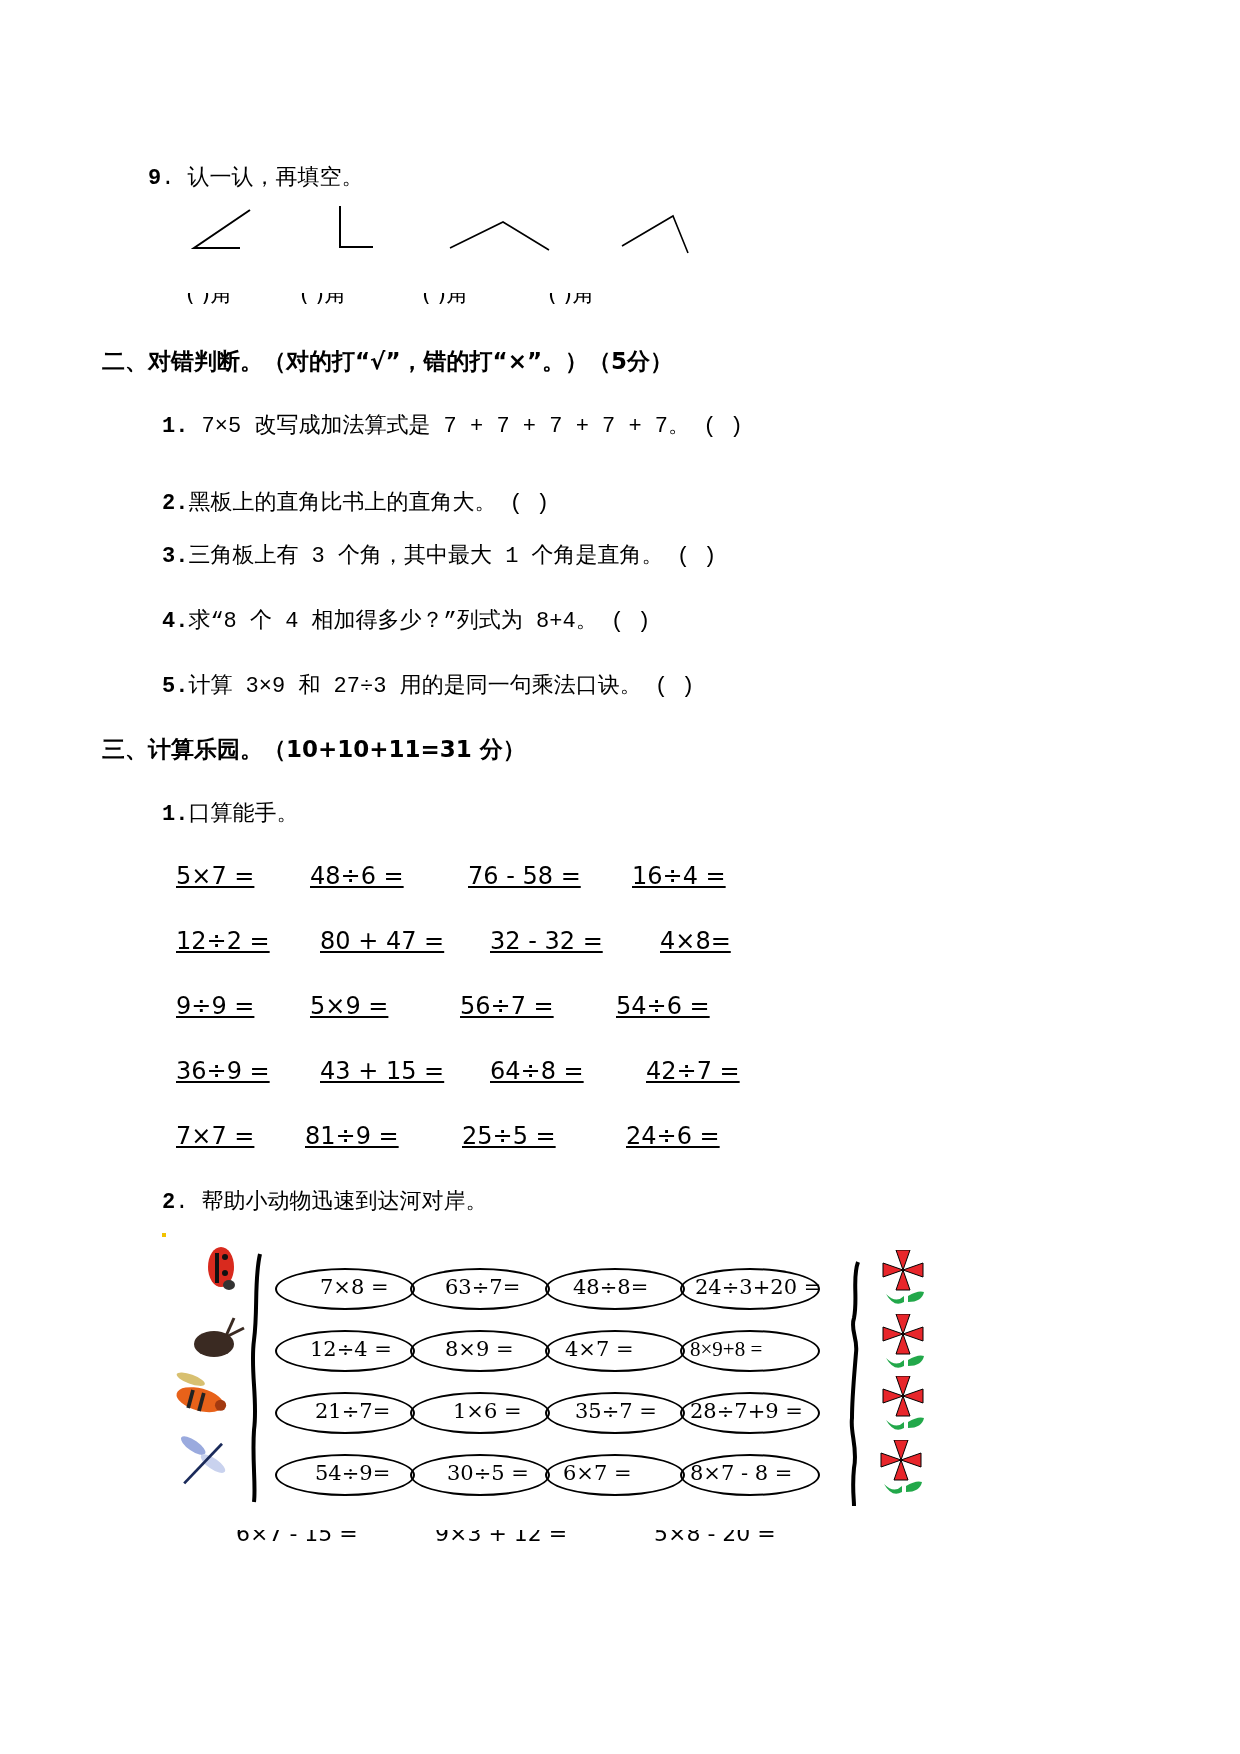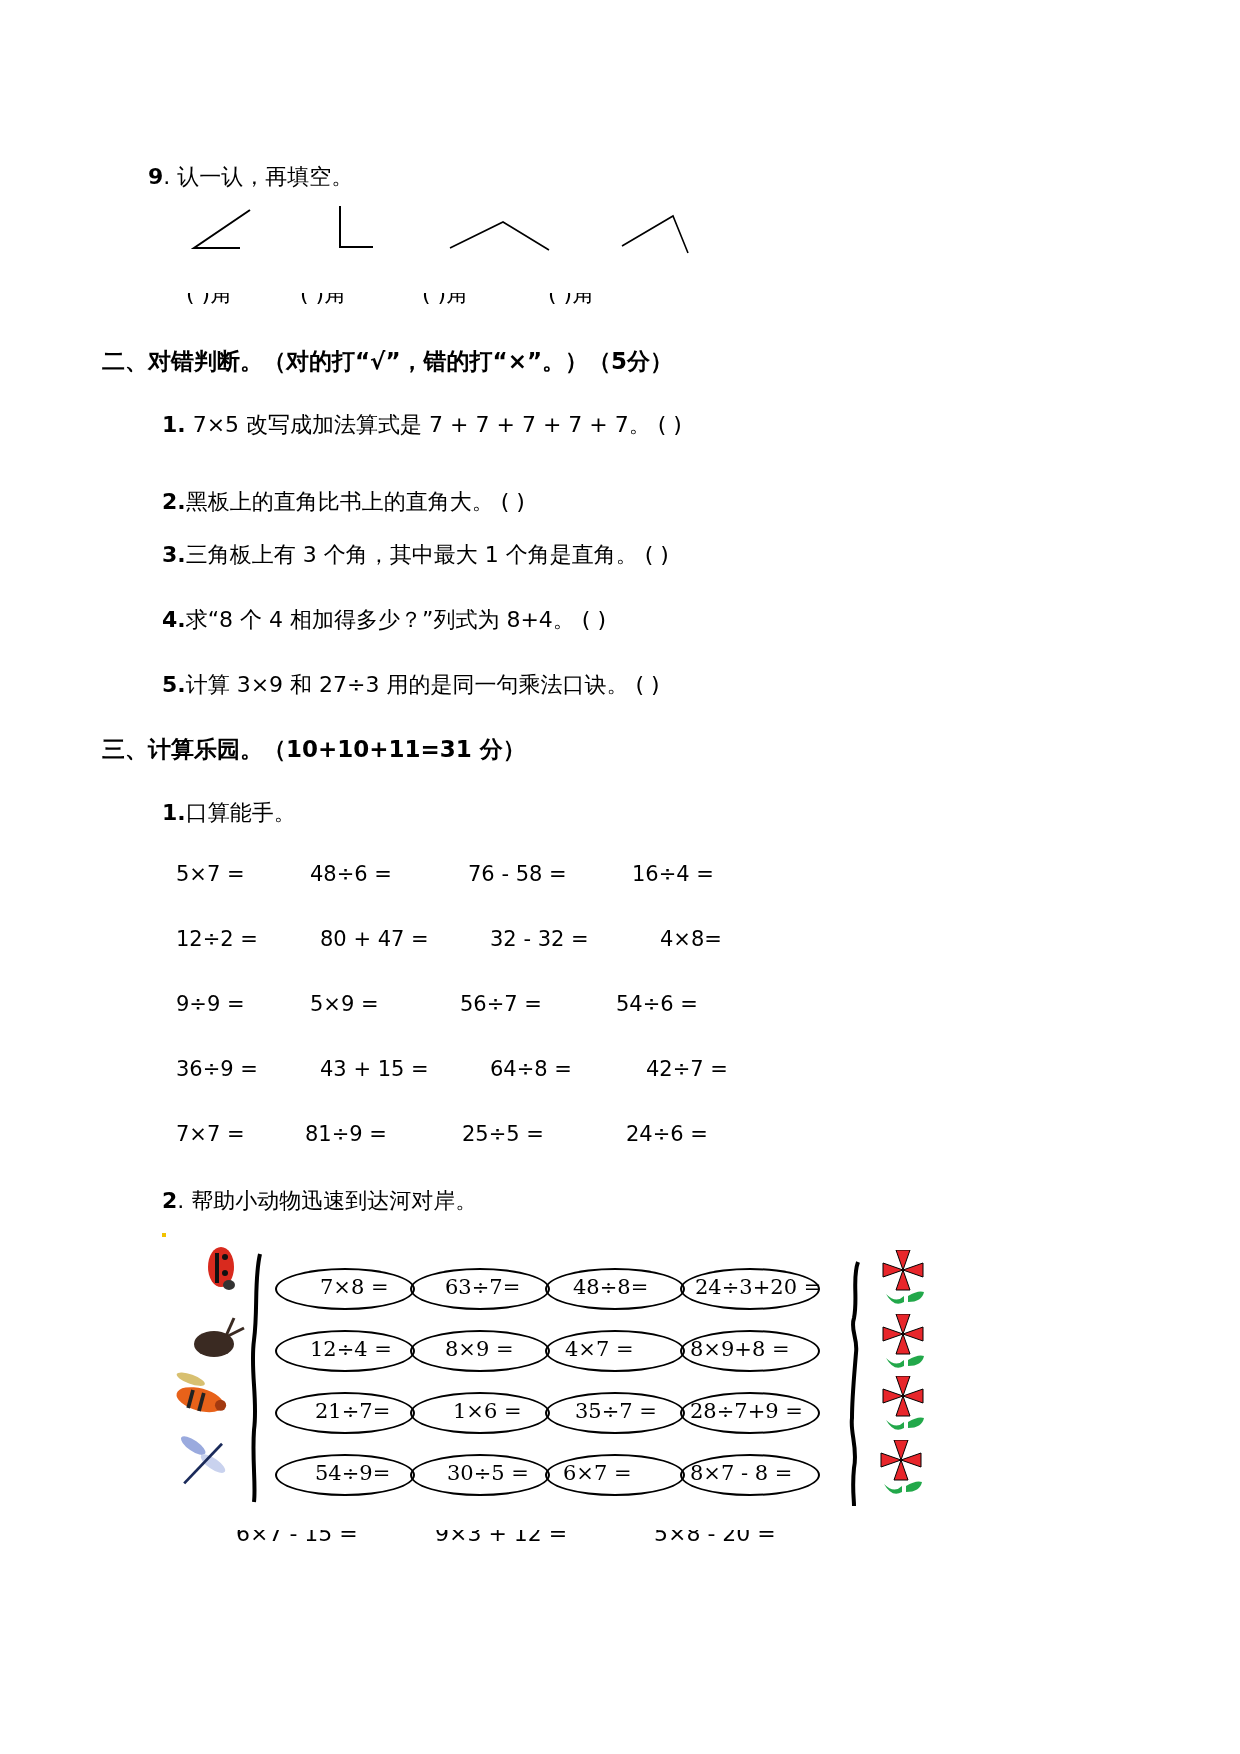--- a/index.html
+++ b/index.html
@@ -1,24 +1,24 @@
 <!DOCTYPE html>
 <html><head>
 <meta charset="utf-8">
 <style>
   html, body { margin: 0; padding: 0; background: #ffffff; }
   body { width: 1240px; height: 1754px; position: relative; overflow: hidden;
          font-family: "DejaVu Sans", sans-serif; color: #000; }
   .abs { position: absolute; white-space: nowrap; }
-  .txt { font-size: 22px; }
+  .txt { font-size: 22px; font-family: Liberation Mono, monospace; }
   .b { font-weight: bold; }
   .heading { font-size: 23px; font-weight: bold; }
   .angle-label { font-size: 22px; height: 12px; overflow: hidden; line-height: 22px; }
   .angle-label span { display: block; margin-top: -10px; }
-  .calc { font-size: 21px; }
+  .calc { font-size: 24px; text-decoration: underline; }
   .oval-row { position: absolute; left: 275px; width: 570px; height: 56px; }
   .oval { position: absolute; top: 6px; width: 140px; height: 42px; border: 2px solid #000;
           border-radius: 50%; box-sizing: border-box; }
   .oval-text { position: absolute; top: 13px; font-family: "DejaVu Serif", serif; font-size: 21px; }
   .animal { position: absolute; width: 58px; height: 54px; }
   .flower { position: absolute; width: 50px; height: 58px; }
   .bottom-clip { position: absolute; top: 1530px; height: 14px; overflow: hidden; font-size: 22px; margin-left: 40px; }
   .bottom-clip span { display: block; margin-top: -9px; }
 </style>
 </head>
@@ -150,21 +150,21 @@
   <div class="oval-text" style="left:420px;">24÷3+20 =</div>
 </div>
 <div class="oval-row" style="top:1324px;">
   <div class="oval" style="left:0px;"></div>
     <div class="oval" style="left:135px;"></div>
     <div class="oval" style="left:270px;"></div>
     <div class="oval" style="left:405px;"></div>
   <div class="oval-text" style="left:35px;">12÷4 =</div>
   <div class="oval-text" style="left:170px;">8×9 =</div>
   <div class="oval-text" style="left:290px;text-align:right;">4×7 =</div>
-  <div class="oval-text" style="left:415px;">8×9+8 =</div>
+  <div class="oval-text" style="left:415px;font-family:Liberation Serif, serif;">8×9+8 =</div>
 </div>
 <div class="oval-row" style="top:1386px;">
   <div class="oval" style="left:0px;"></div>
     <div class="oval" style="left:135px;"></div>
     <div class="oval" style="left:270px;"></div>
     <div class="oval" style="left:405px;"></div>
   <div class="oval-text" style="left:40px;">21÷7=</div>
   <div class="oval-text" style="left:178px;">1×6 =</div>
   <div class="oval-text" style="left:300px;">35÷7 =</div>
   <div class="oval-text" style="left:415px;">28÷7+9 =</div>

